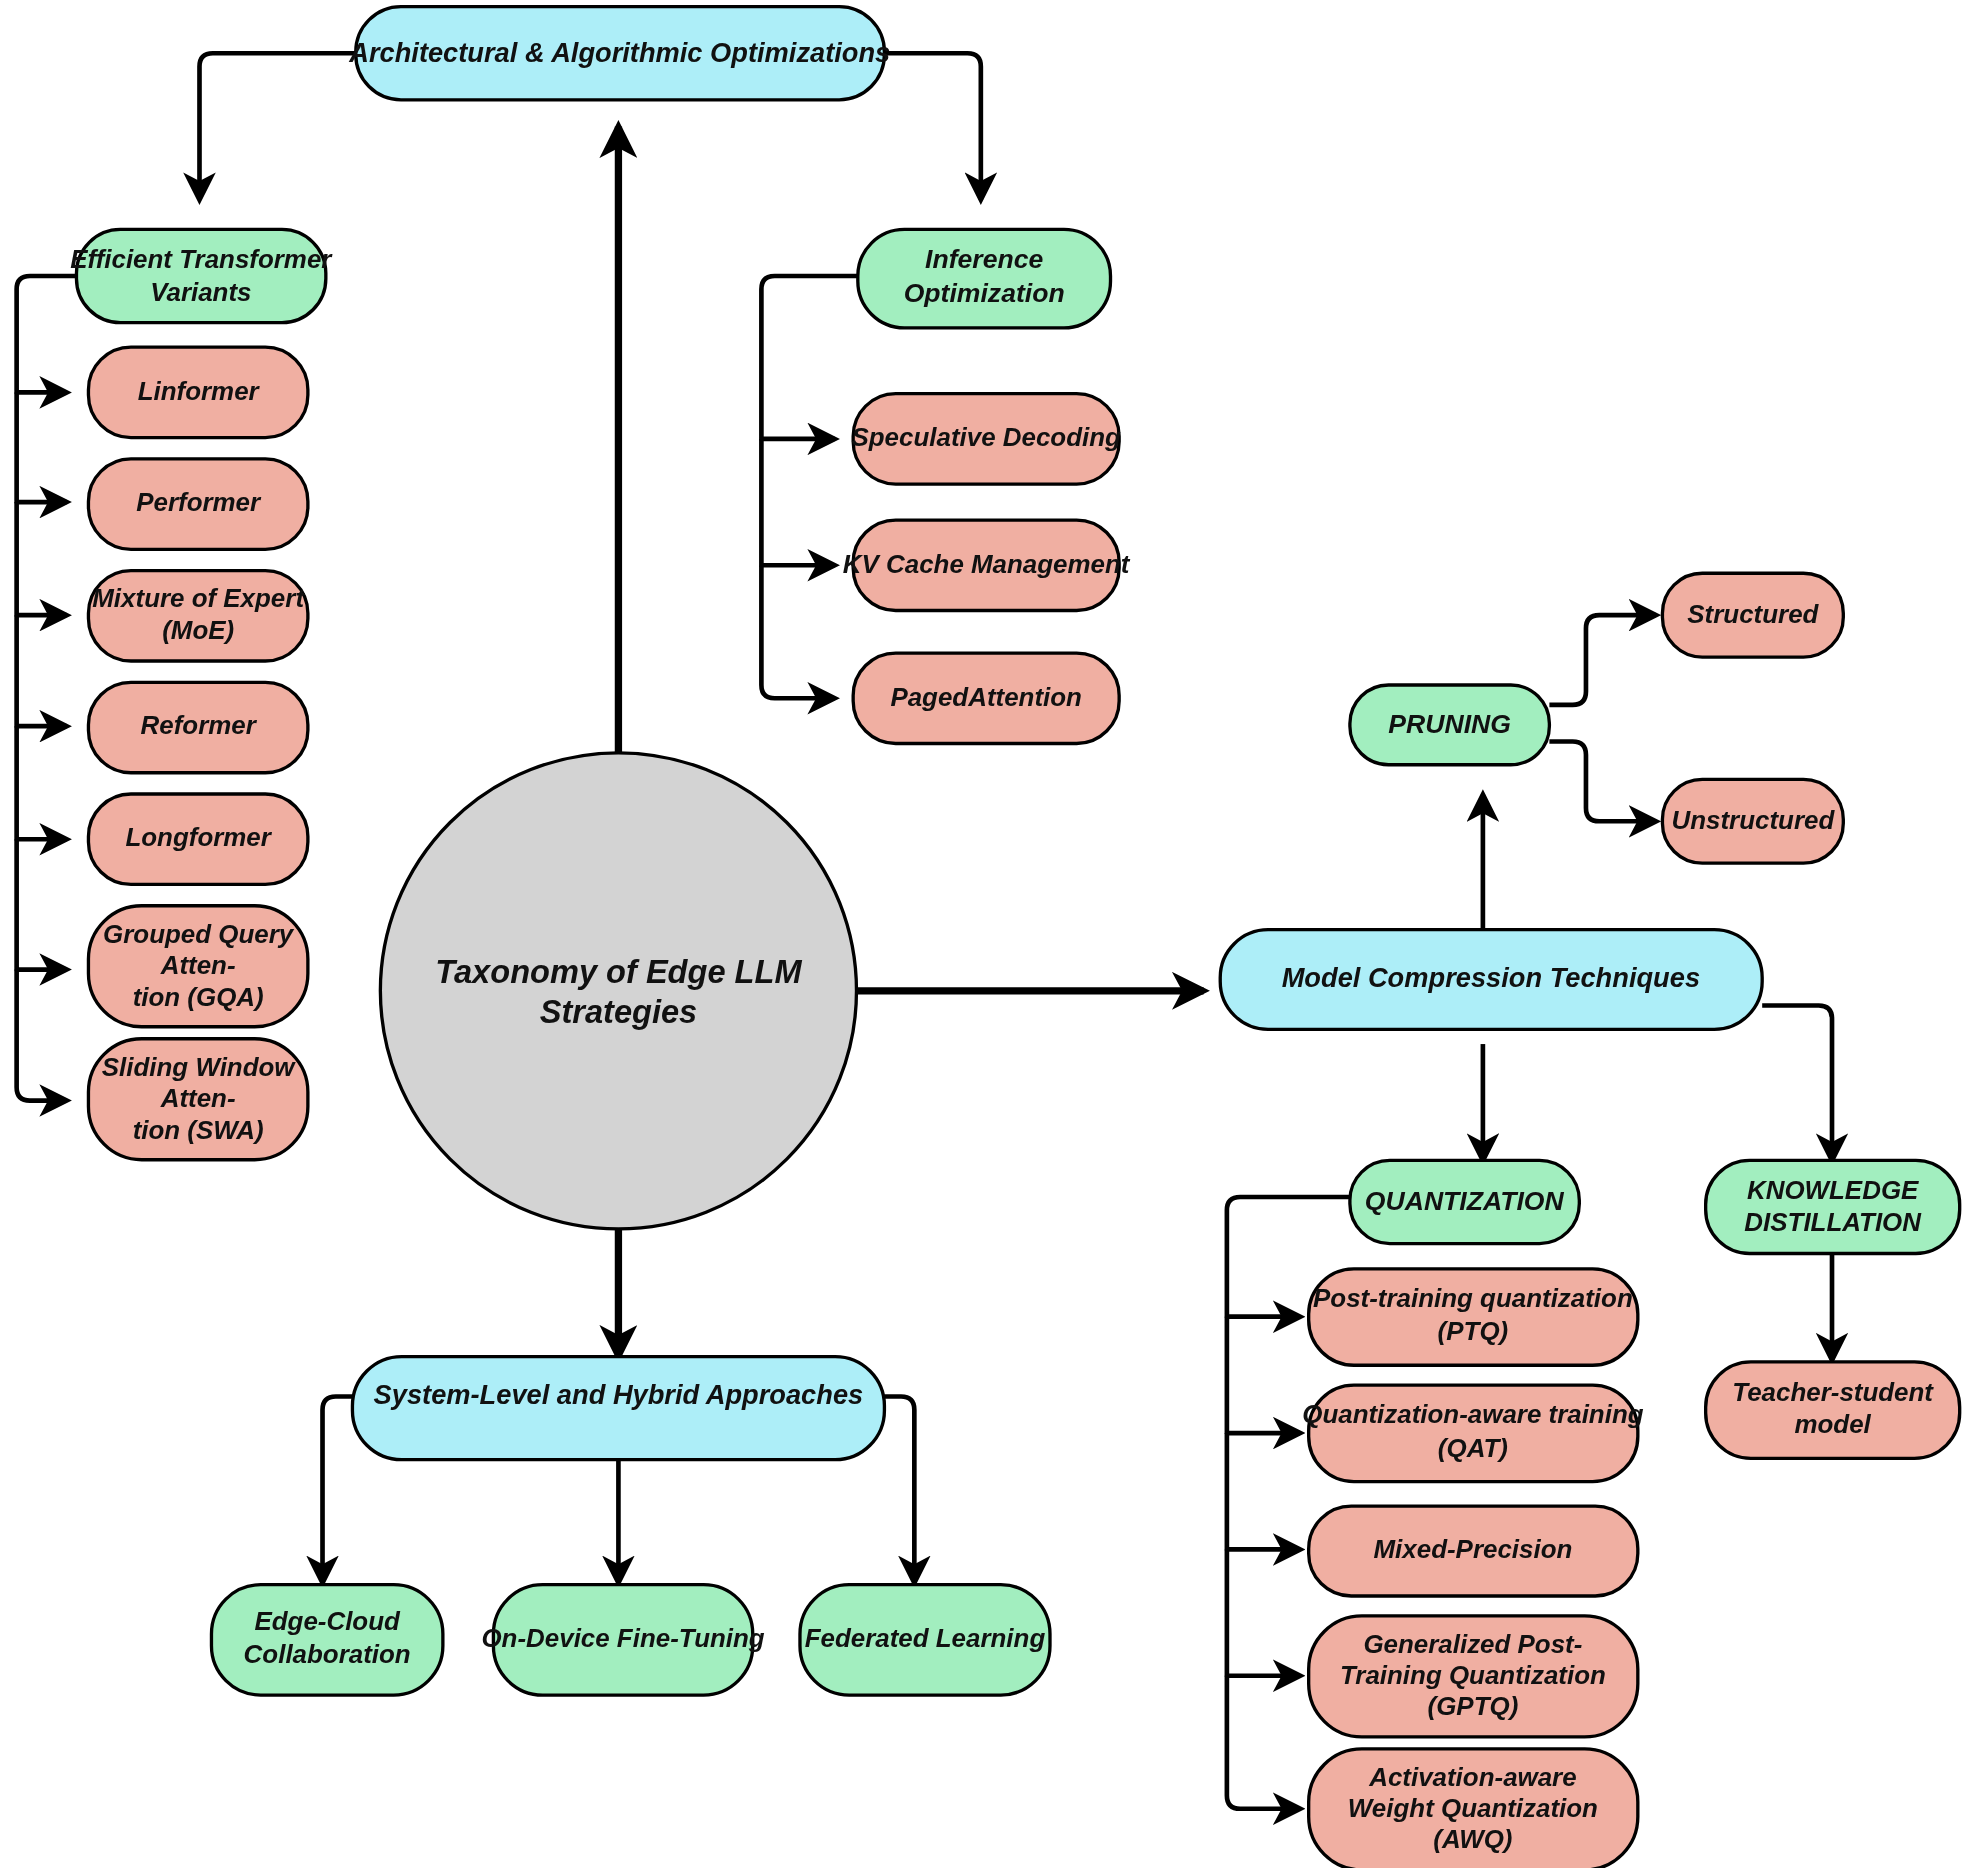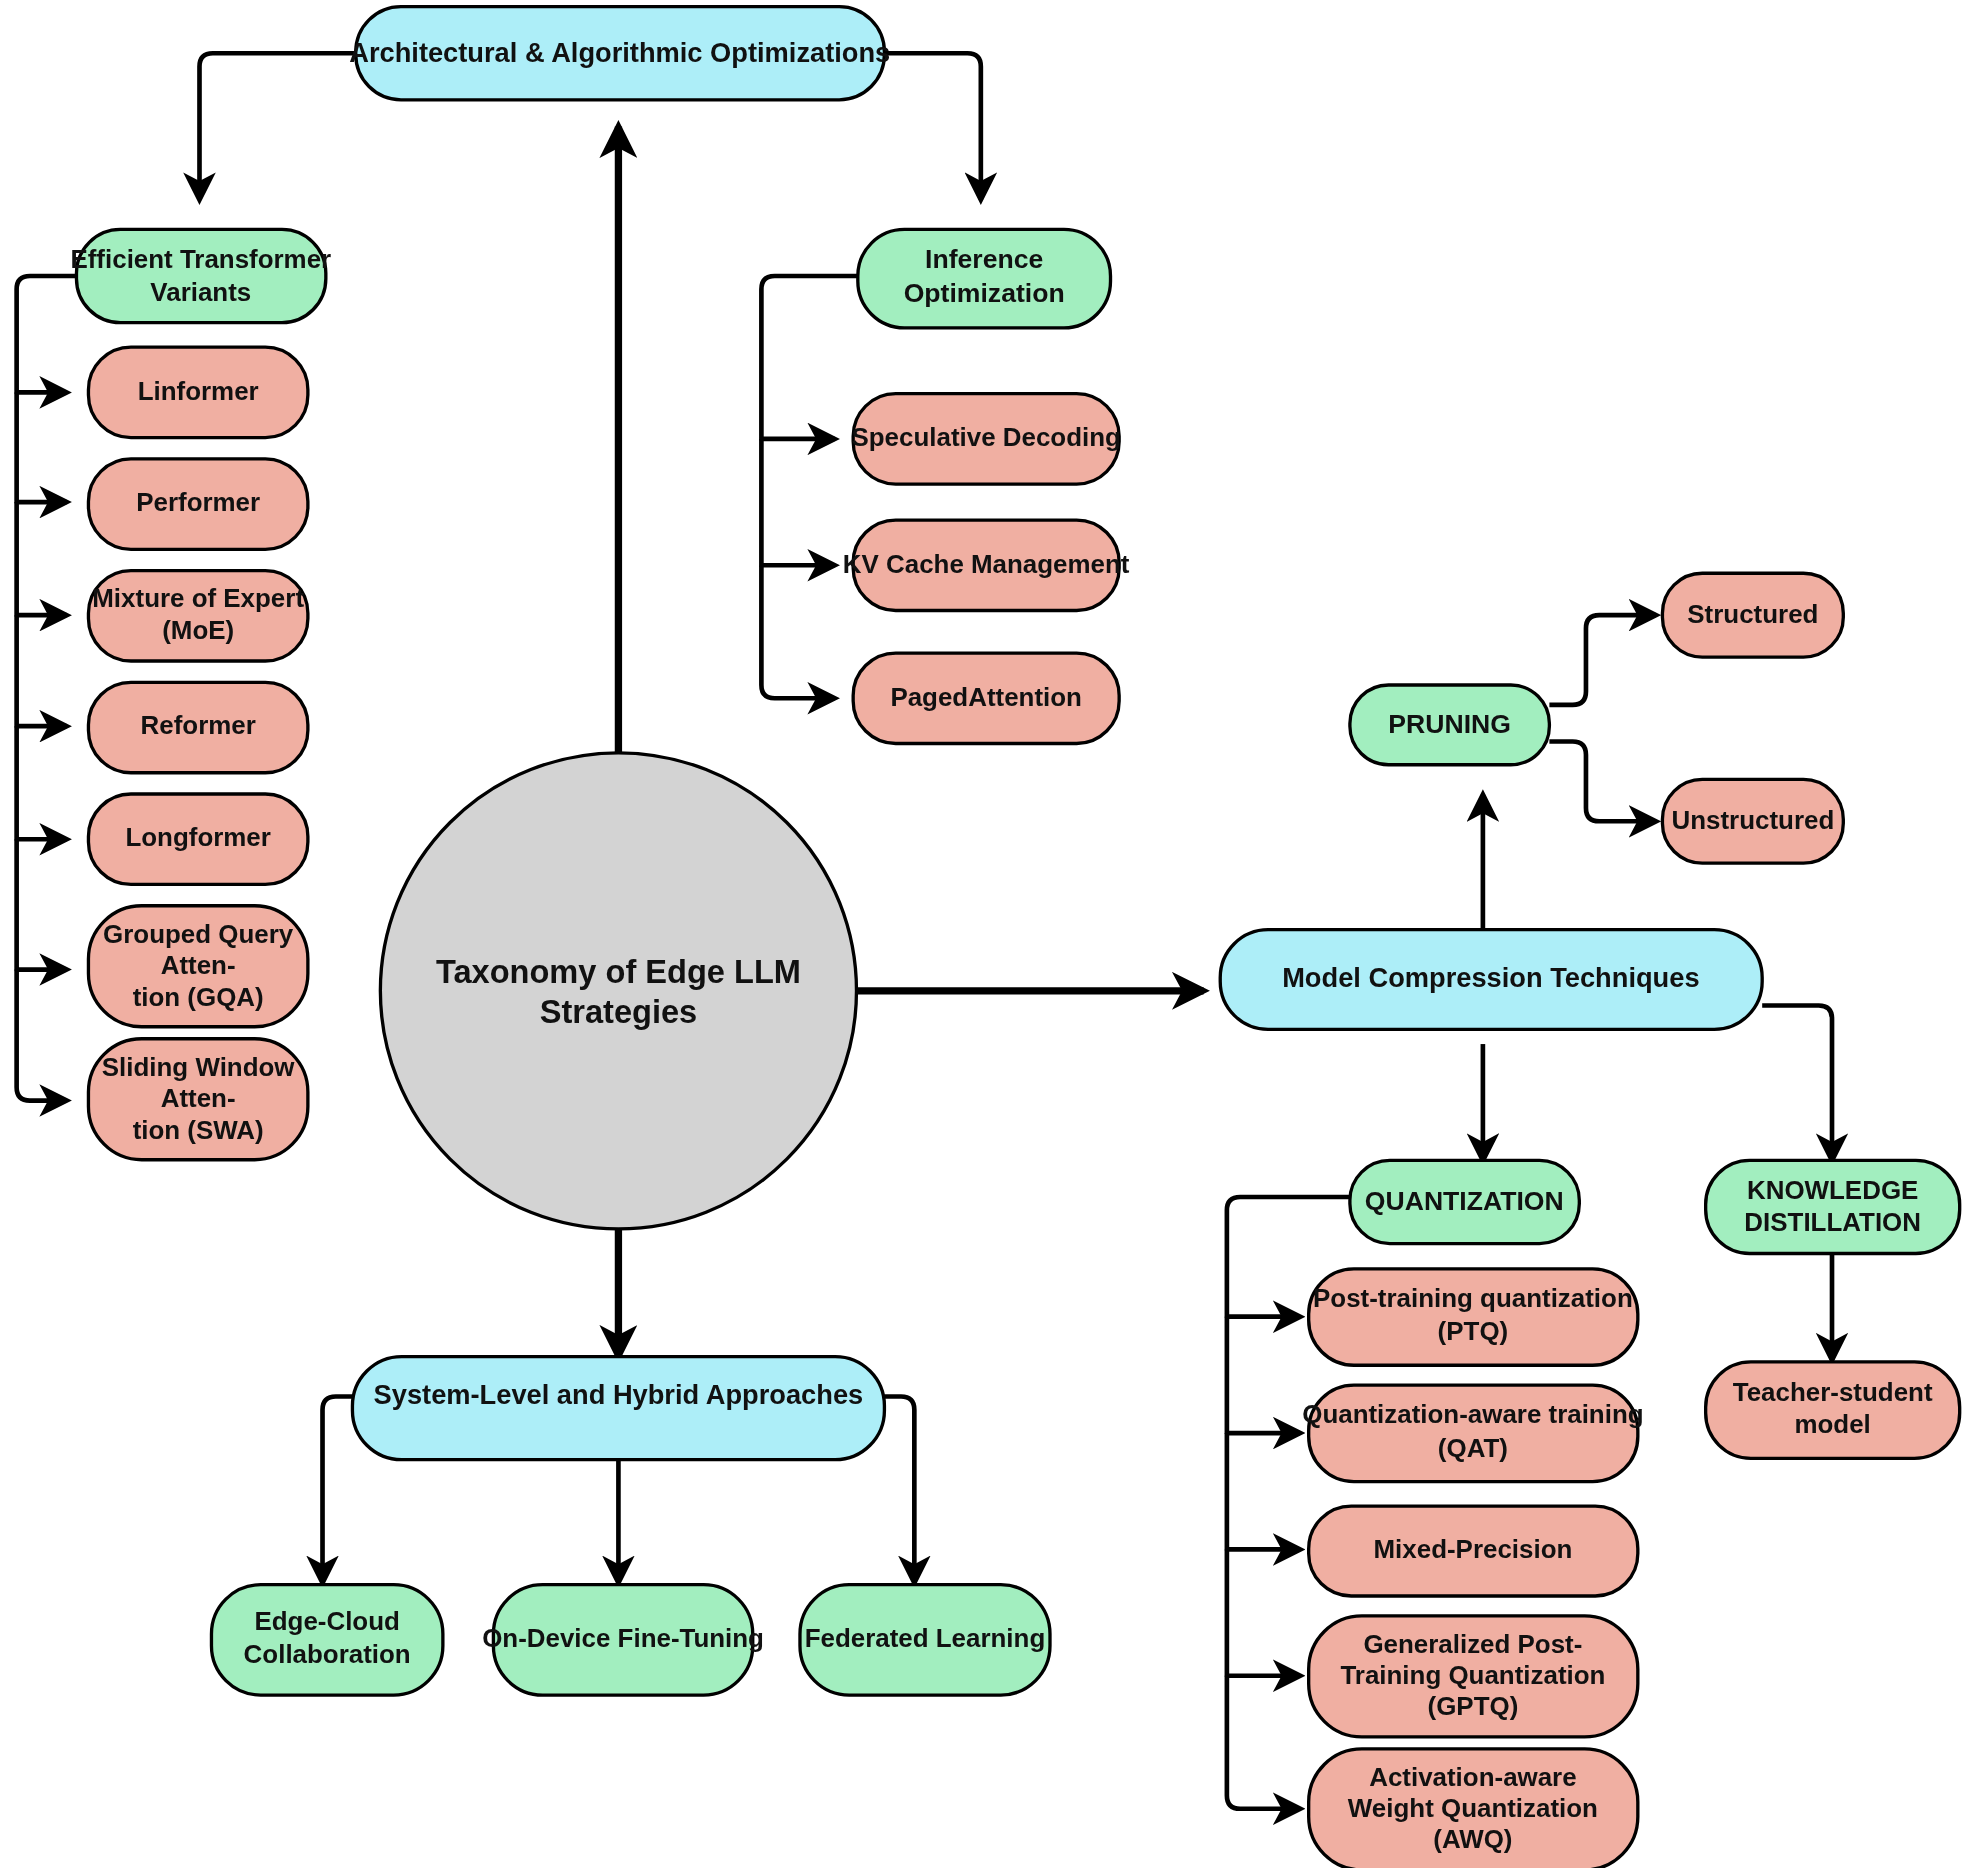--- a/index.html
+++ b/index.html
@@ -1,17 +1,17 @@
 <!DOCTYPE html>
 <html style="font-size:10.6px"><head>
 <meta charset="utf-8">
 <style>
   html,body{margin:0;padding:0;background:#ffffff;}
   body{width:1965px;height:1868px;overflow:hidden;font-family:"Liberation Sans",sans-serif;}
-  #canvas{position:relative;width:1965px;height:1868px;}
+  #canvas{position:relative;width:1965px;height:1868px;font-style:italic;}
   svg{display:block;width:1965px;height:1868px;}
   .nodeLabel{font-family:"Liberation Sans",sans-serif;font-weight:700;fill:#111111;text-anchor:middle;dominant-baseline:middle;}
   .shp{stroke:#000000;stroke-width:5;}
   .blue{fill:#ADEEF8;}
   .green{fill:#A2EEBF;}
   .salmon{fill:#F0AFA2;}
   .grey{fill:#D3D3D3;}
   .edge{fill:none;stroke:#000000;stroke-width:7;stroke-linecap:butt;stroke-linejoin:round;}
   .edge-thick{stroke-width:11;}
 </style>

